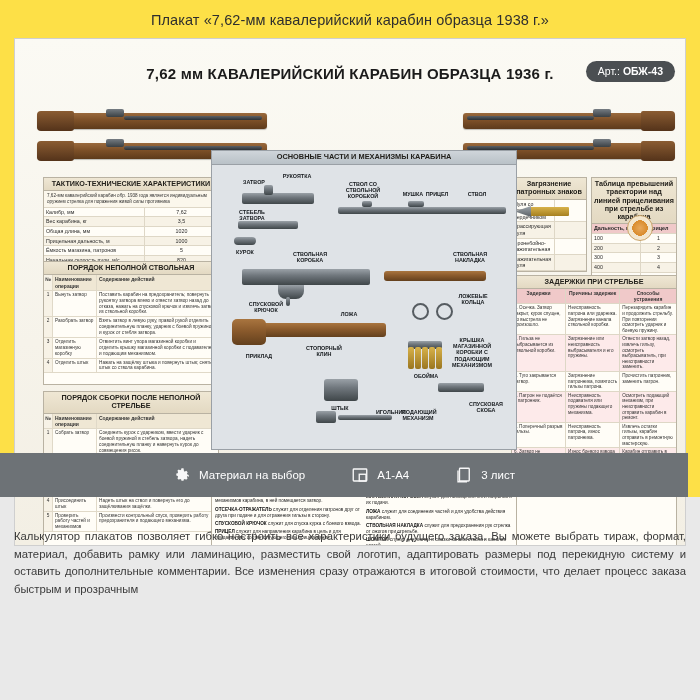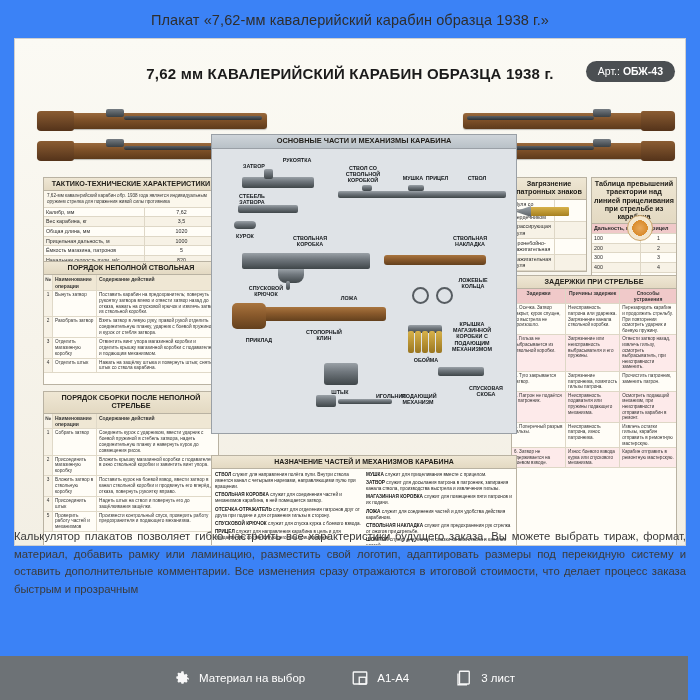--- a/index.html
+++ b/index.html
@@ -4,21 +4,21 @@
 <style>
   * { box-sizing: border-box; }
   html, body { margin: 0; padding: 0; }
   body {
     width: 700px; height: 700px;
     background: #e9e9e9;
     font-family: "Liberation Sans", sans-serif;
     color: #333;
     overflow: hidden;
   }
-  .page { width: 700px; height: 700px; position: relative; background: #3b82f6; }
+  .page { width: 700px; height: 497px; position: relative; background: #fde047; }
 
   
   .page-title {
     text-align: center;
     font-size: 14.5px;
     color: #2e2e2e;
     padding: 12px 20px 10px 20px;
     letter-spacing: .1px;
   }
 
@@ -154,21 +154,21 @@
   }
   .target-circle {
     position:absolute; left: 612px; top: 176px; width: 26px; height: 26px;
     border-radius: 50%;
     background: radial-gradient(circle, #e8a85a 0%, #d98b2b 45%, #f3e7cf 46%, #f3e7cf 100%);
     border: 1px solid #caa46a;
   }
 
   
   .p-center {
-    left: 196px; top: 95px; width: 306px; height: 300px;
+    left: 196px; top: 111px; width: 306px; height: 300px;
     background: #dfe3e7;
     border: 1px solid #9aa0a6;
   }
   .p-center .panel-h {
     background: linear-gradient(180deg,#cfd5da,#b9c1c7);
     border-bottom: 1px solid #9aa0a6;
     font-size: 7.4px;
   }
   .part-label {
     position: absolute;
@@ -226,21 +226,21 @@
 </head>
 <body>
 
 <div class="page">
 
   <div class="page-title">Плакат «7,62-мм кавалерийский карабин образца 1938 г.»</div>
 
   <div class="poster-wrap">
     <div class="poster"></div>
 
-    <div class="poster-title">7,62 мм КАВАЛЕРИЙСКИЙ КАРАБИН ОБРАЗЦА 1938 г.</div>
+    <div class="poster-title">7,62 мм КАВАЛЕРИЙСКИЙ КАРАБИН ОБРАЗЦА 1936 г.</div>
 
     <div class="art-badge">
       <span>Арт.:</span>
       <b>ОБЖ-43</b>
     </div>
 
     <div class="rifle r1">
         <span class="stockend"></span>
         <span class="barrel"></span>
         <span class="bolt"></span>

